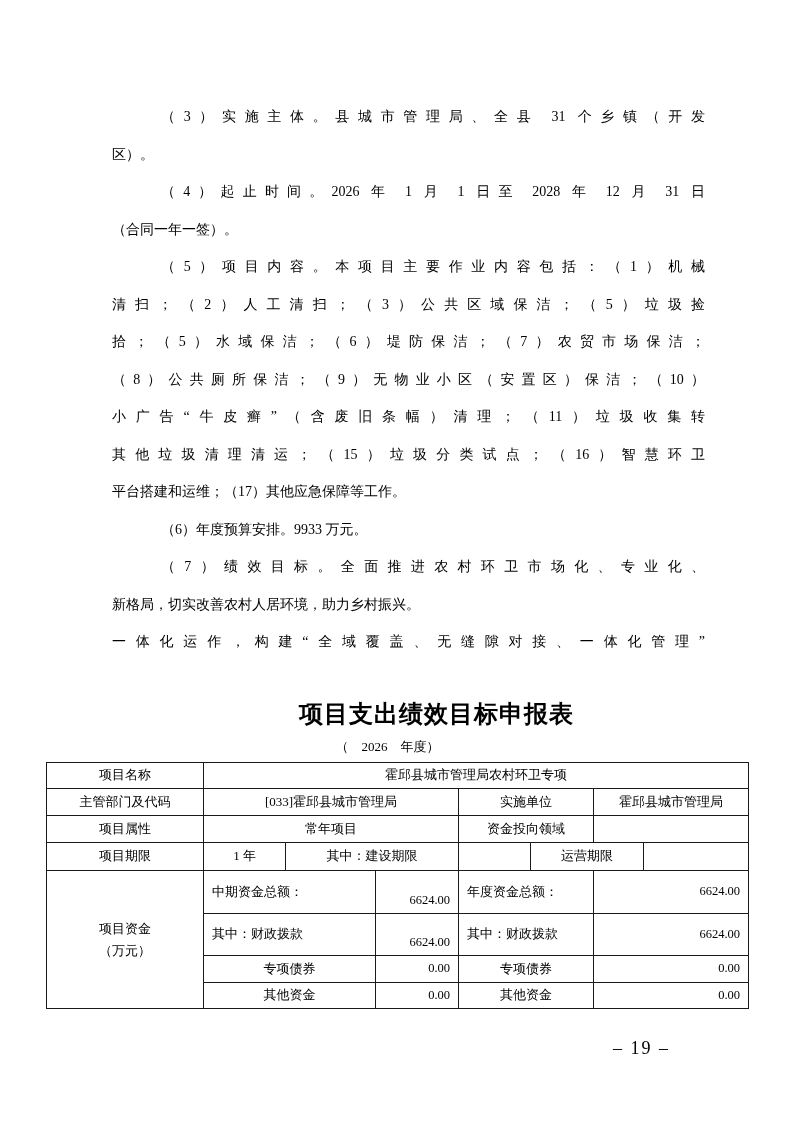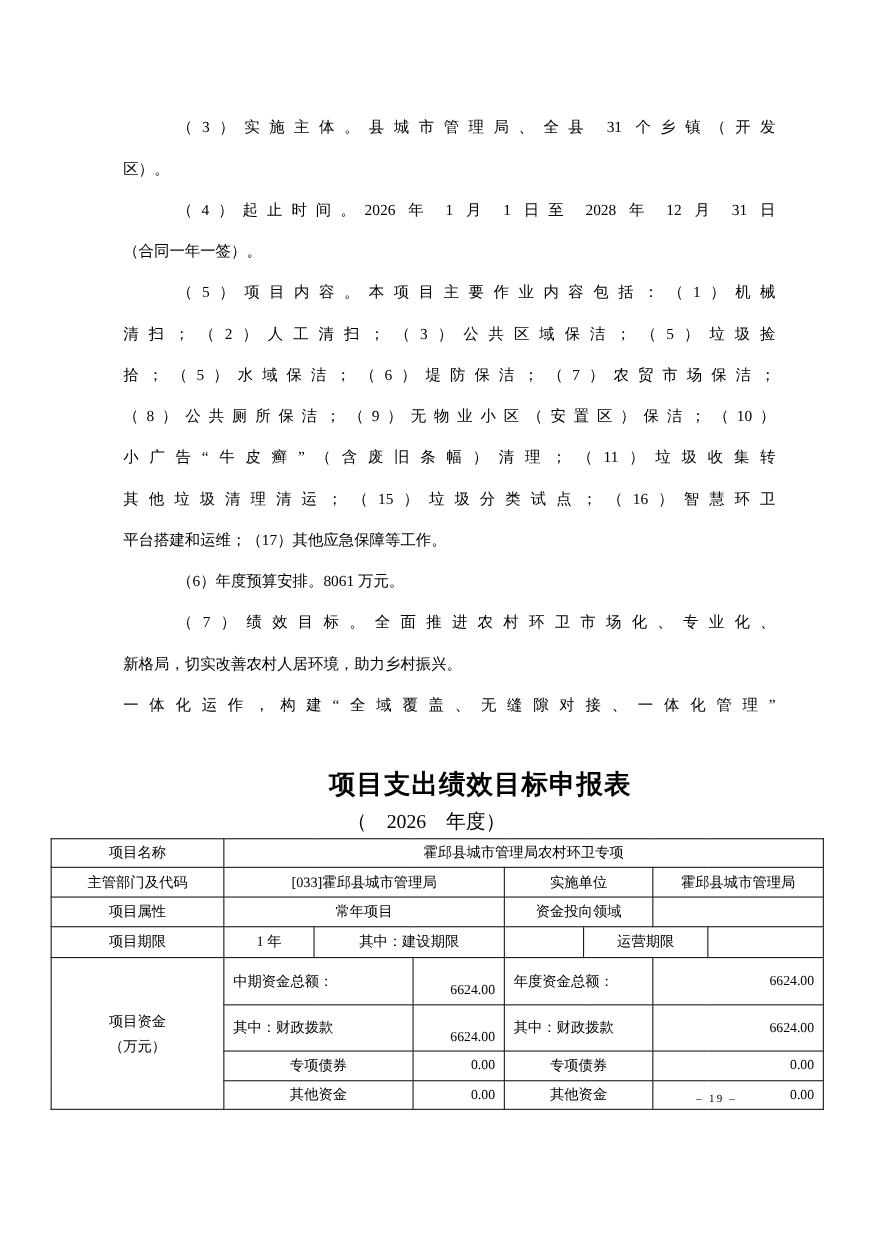--- a/index.html
+++ b/index.html
@@ -24,62 +24,62 @@
   .line.stretch{text-align:justify;text-align-last:justify;text-justify:inter-character;}
   .line.indent{text-indent:49px;}
   .form-title{
     position:absolute;left:0;top:700px;width:793px;margin:0;
     text-align:center;
     font-family:"Liberation Sans","DejaVu Sans",sans-serif;
     font-weight:bold;font-size:24px;line-height:28px;letter-spacing:1px;padding-left:40px;
   }
   .form-subtitle{
     position:absolute;left:0;top:737px;width:775px;
-    text-align:center;font-size:18px;line-height:20px;
+    text-align:center;font-size:13px;line-height:20px;
   }
   table.form-table{
     position:absolute;left:46px;top:762px;
     width:702px;border-collapse:collapse;table-layout:fixed;
     font-size:13px;
   }
   .form-table td{
     border:1px solid #1a1a1a;
     padding:0 6px;
     text-align:center;vertical-align:middle;
     overflow:hidden;line-height:1.25;
   }
   tr.r1{height:26px;} tr.r2{height:27px;} tr.r3{height:27px;} tr.r4{height:28px;}
   tr.r5{height:43px;} tr.r6{height:42px;} tr.r7{height:27px;} tr.r8{height:26px;}
   .form-table td.tl{text-align:left;padding-left:8px;}
   .form-table td.num{text-align:right;padding-right:8px;font-size:12.5px;}
   .form-table td.vb{vertical-align:bottom;padding-bottom:4px;}
   .funding-label div{line-height:22px;}
   .page-number{
-    position:absolute;left:46px;top:994px;width:624px;
-    text-align:right;font-size:10px;letter-spacing:2px;
+    position:absolute;left:46px;top:1038px;width:624px;
+    text-align:right;font-size:18px;letter-spacing:2px;
   }
 </style>
 </head>
 <body>
 
 <div class="page">
 
   <div class="body-text">
     <p class="line indent stretch">（3）实施主体。县城市管理局、全县 31 个乡镇（开发</p>
     <p class="line">区）。</p>
     <p class="line indent stretch">（4）起止时间。2026 年 1 月 1 日至 2028 年 12 月 31 日</p>
     <p class="line">（合同一年一签）。</p>
     <p class="line indent stretch">（5）项目内容。本项目主要作业内容包括：（1）机械</p>
     <p class="line stretch">清扫；（2）人工清扫；（3）公共区域保洁；（5）垃圾捡</p>
     <p class="line stretch">拾；（5）水域保洁；（6）堤防保洁；（7）农贸市场保洁；</p>
     <p class="line stretch">（8）公共厕所保洁；（9）无物业小区（安置区）保洁；（10）</p>
     <p class="line stretch">小广告“牛皮癣”（含废旧条幅）清理；（11）垃圾收集转</p>
     <p class="line stretch">其他垃圾清理清运；（15）垃圾分类试点；（16）智慧环卫</p>
     <p class="line">平台搭建和运维；（17）其他应急保障等工作。</p>
-    <p class="line indent">（6）年度预算安排。8061 万元。</p>
+    <p class="line indent">（6）年度预算安排。9933 万元。</p>
     <p class="line indent stretch">（7）绩效目标。全面推进农村环卫市场化、专业化、</p>
     <p class="line">新格局，切实改善农村人居环境，助力乡村振兴。</p>
     <p class="line stretch">一体化运作，构建“全域覆盖、无缝隙对接、一体化管理”</p>
   </div>
 
   <h1 class="form-title">项目支出绩效目标申报表</h1>
   <div class="form-subtitle">（　2026　年度）</div>
 
   <table class="form-table">
     <colgroup>

